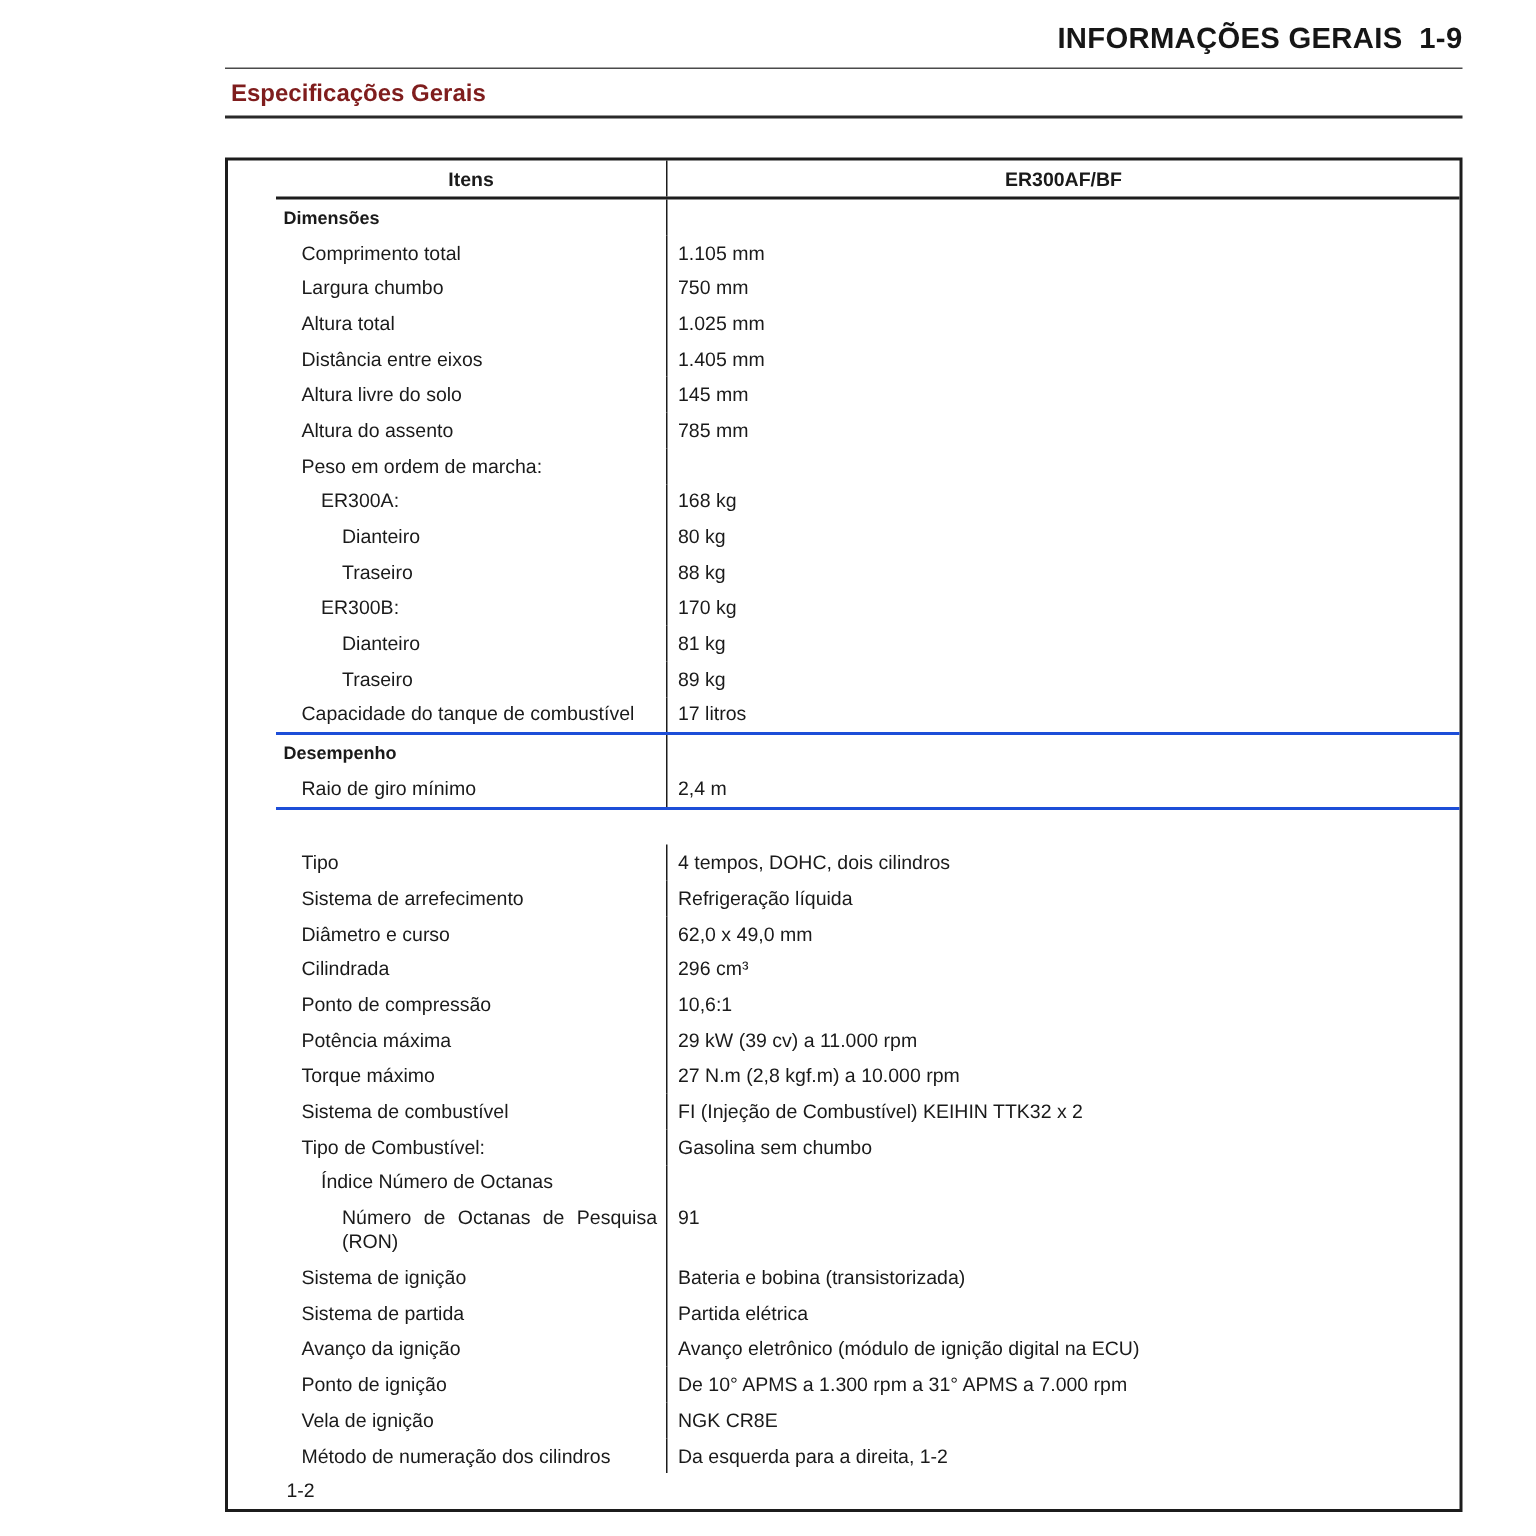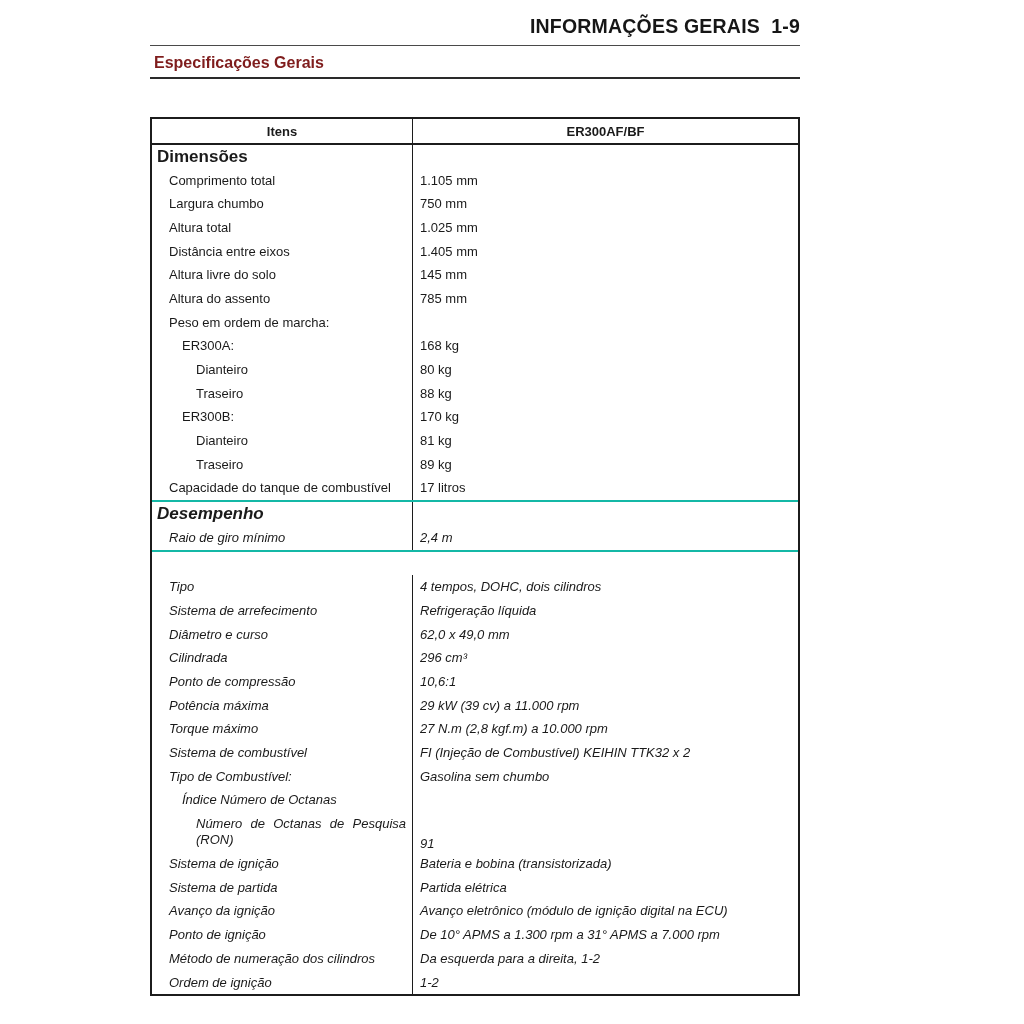--- a/index.html
+++ b/index.html
@@ -12,21 +12,21 @@
     height: 1024px;
     position: relative;
     font-family: "Liberation Sans", "DejaVu Sans", sans-serif;
     color: #1a1a1a;
     overflow: hidden;
   }
   .content {
     position: absolute;
     left: 150px;
     top: 0;
-    width: 650px;
+    width: 825px;
   }
   .page-header {
     margin-top: 13px;
     text-align: right;
     font-size: 19.5px;
     font-weight: bold;
     letter-spacing: 0.2px;
     line-height: 27px;
     white-space: pre;
     color: #161616;
@@ -44,23 +44,24 @@
     line-height: 20px;
     color: #7f1d1d;
   }
   .rule-thick {
     height: 2px;
     background: #2a2a2a;
     margin-top: 4px;
   }
   
   .spec-table {
-    margin-top: 38px;
+    margin-top: 26px;
     border: 2px solid #1c1c1c;
     font-size: 13px;
+    padding-left: 32px;
   }
   .thead {
     display: flex;
     border-bottom: 2px solid #1c1c1c;
     font-weight: bold;
   }
   .thead .hc {
     min-height: 24px;
     display: flex;
     align-items: center;
@@ -70,53 +71,51 @@
     width: 261px;
     flex: 0 0 261px;
     box-sizing: border-box;
     border-right: 1.5px solid #1c1c1c;
   }
   .col-value-w {
     flex: 1 1 auto;
   }
   .section { }
   .section + .section {
-    border-top: 2px solid #14b8a6;
-    font-style: italic;
+    border-top: 2px solid #1d4ed8;
   }
   .row {
     display: flex;
     min-height: 23.7px;
   }
   .row .lbl {
     align-self: stretch;
     display: flex;
     align-items: center;
     padding-right: 6px;
   }
   .row .val {
     display: flex;
     align-items: center;
     padding-left: 7px;
     line-height: 16px;
   }
   .row.multi {
     min-height: 40px;
-    align-items: flex-end;
   }
   .row.multi .lbl,
   .row.multi .val {
     align-items: flex-start;
     padding-top: 3.5px;
   }
   .lbl span {
     display: block;
     line-height: 16px;
   }
-  .ind0 { padding-left: 5px;  font-weight: bold; font-size: 17px; }
+  .ind0 { padding-left: 5px;  font-weight: bold; font-size: 12px; }
   .ind1 { padding-left: 17px; }
   .ind2 { padding-left: 30px; }
   .ind3 { padding-left: 44px; }
   .justify-label {
     text-align: justify;
     max-width: 210px;
     line-height: 17.5px;
   }
 </style>
 </head>
@@ -333,27 +332,30 @@
             <div class="val col-value-w">Avanço eletrônico (módulo de ignição digital na ECU)</div>
           </div>
           <div class="row">
             <div class="lbl col-label-w">
               <span class="ind1">Ponto de ignição</span>
             </div>
             <div class="val col-value-w">De 10° APMS a 1.300 rpm a 31° APMS a 7.000 rpm</div>
           </div>
           <div class="row">
             <div class="lbl col-label-w">
+              <span class="ind1">Vela de ignição</span>
+            </div>
+            <div class="val col-value-w">NGK CR8E</div>
+          </div>
+          <div class="row">
+            <div class="lbl col-label-w">
               <span class="ind1">Método de numeração dos cilindros</span>
             </div>
             <div class="val col-value-w">Da esquerda para a direita, 1-2</div>
           </div>
           <div class="row">
-            <div class="lbl col-label-w">
-              <span class="ind1">Ordem de ignição</span>
-            </div>
             <div class="val col-value-w">1-2</div>
           </div>
         </div>
       </div>
   </div>
 
 </div>
 
 </body></html>

